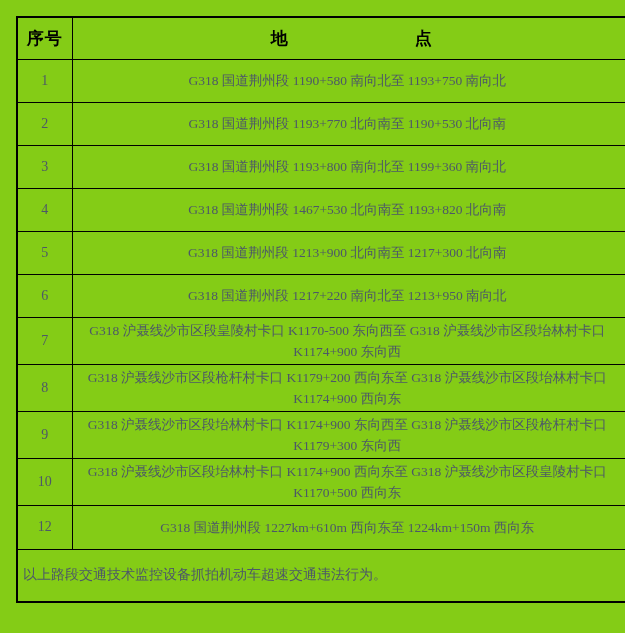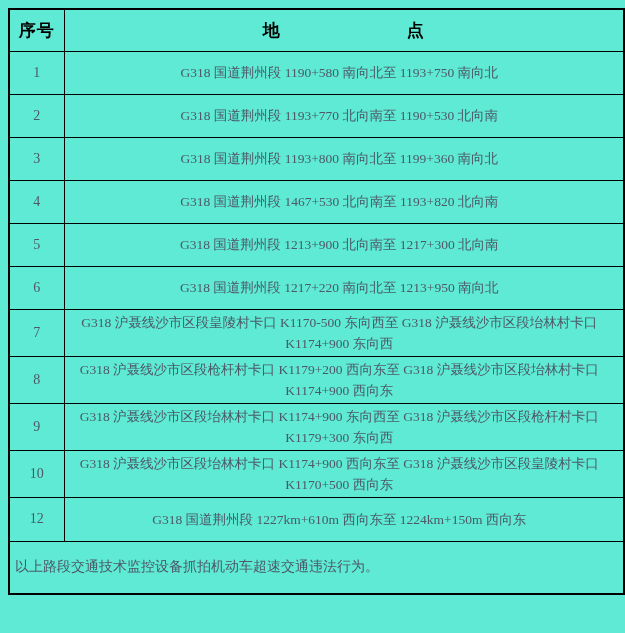--- a/index.html
+++ b/index.html
@@ -4,22 +4,22 @@
 <style>
   * { margin: 0; padding: 0; box-sizing: border-box; }
   html, body {
     width: 625px;
     background: #ffffff;
     font-family: "Liberation Serif", "DejaVu Serif", serif;
   }
   .page {
     width: 625px;
     height: 633px;
-    background: #5eead4;
-    padding: 8px;
+    background: #84cc16;
+    padding: 16px;
   }
   table.loc-table {
     width: 617px;
     border-collapse: collapse;
     border: 2px solid #000000;
     table-layout: fixed;
   }
   table.loc-table td, table.loc-table th {
     border: 1px solid #000000;
     vertical-align: middle;

